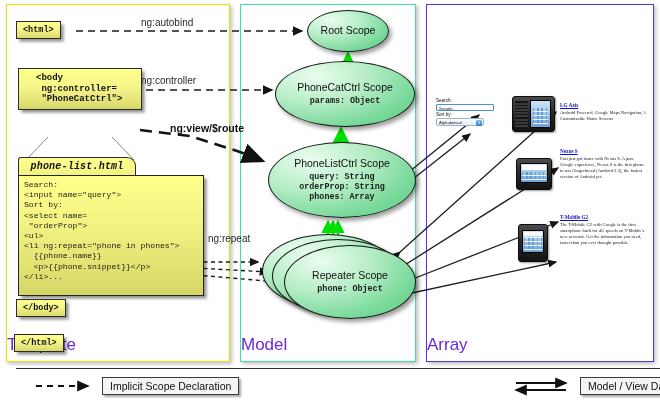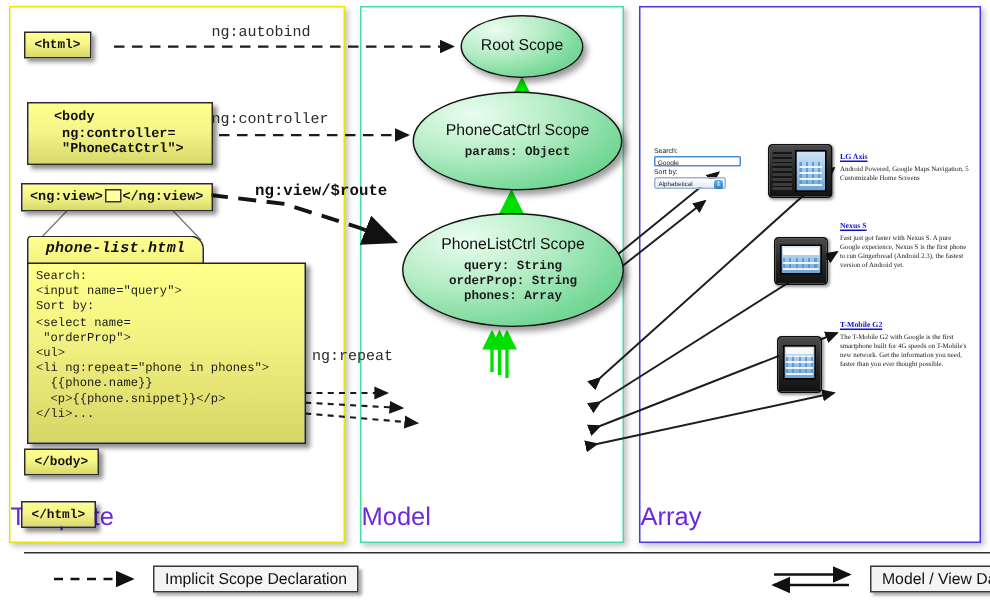--- a/index.html
+++ b/index.html
@@ -219,21 +219,21 @@
     font-family:"Liberation Sans",sans-serif;white-space:nowrap;
   }
   #legend-1{left:18px;}
   #legend-2{left:268px;}
   #legend-3{left:496px;}
   .legend-glyph{width:62px;height:20px;margin-right:6px;}
 
   
   .conn-label{
     position:absolute;
-    font-family:Liberation Mono, monospace;
+    font-family:Liberation Sans, sans-serif;
     font-size:10px;color:#2a2a2a;
     white-space:nowrap;
   }
   .conn-label.bold{font-weight:bold;color:#101010;font-size:10.5px;}
   #lbl-autobind{left:141px;top:17px;}
   #lbl-controller{left:141px;top:75px;}
   #lbl-ngview{left:170px;top:122px;}
   #lbl-ngrepeat{left:208px;top:233px;}
 
   svg.overlay{position:absolute;left:0;top:0;width:660px;height:405px;pointer-events:none;}
@@ -294,21 +294,20 @@
       <path d="M398,296 L556,262"></path>
     </g>
   </svg>
 
   <div class="ybox" id="tag-html">&lt;html&gt;</div>
 
   <div class="ybox" id="tag-body">&lt;body
  ng:controller=
  "PhoneCatCtrl"&gt;</div>
 
-  <div class="ybox" id="tag-ngview"><span>&lt;ng:view&gt;</span><span class="ngview-slot"></span><span>&lt;/ng:view&gt;</span></div>
 
   <div id="file-callout">
     <div id="file-tab"></div>
     <div id="file-title">phone-list.html</div>
     <div id="file-body">
       <div id="file-code">Search:
 &lt;input name="query"&gt;
 Sort by:
 &lt;select name=
  "orderProp"&gt;
@@ -340,20 +339,29 @@
   </div>
 
   <div class="scope" id="scope-phonelist">
     <div class="sname">PhoneListCtrl
 Scope</div>
     <div class="sprops">query: String
 orderProp: String
 phones: Array</div>
   </div>
 
+  <div id="repeater-stack">
+    <div class="scope rep" id="rep3"></div>
+    <div class="scope rep" id="rep2"></div>
+    <div class="scope rep" id="rep1">
+      <div class="sname">Repeater
+Scope</div>
+      <div class="sprops">phone: Object</div>
+    </div>
+  </div>
 
   <div id="browser">
 
     <div id="search-form">
       <div class="sf-label">Search:</div>
       <div id="search-input">Google</div>
       <div class="sf-label" style="margin-top:1px">Sort by:</div>
       <div id="sort-select">
         <span>Alphabetical</span>
         <span id="sort-arrow">⇕</span>

